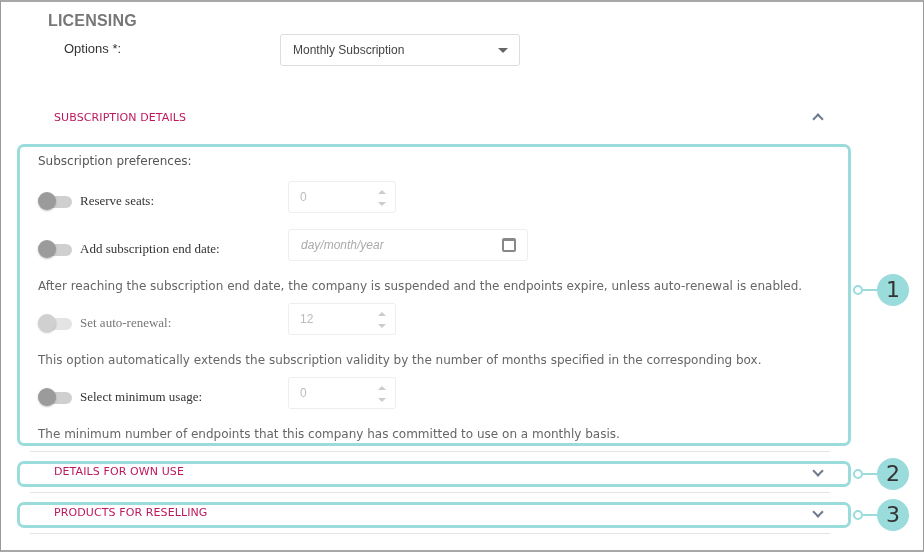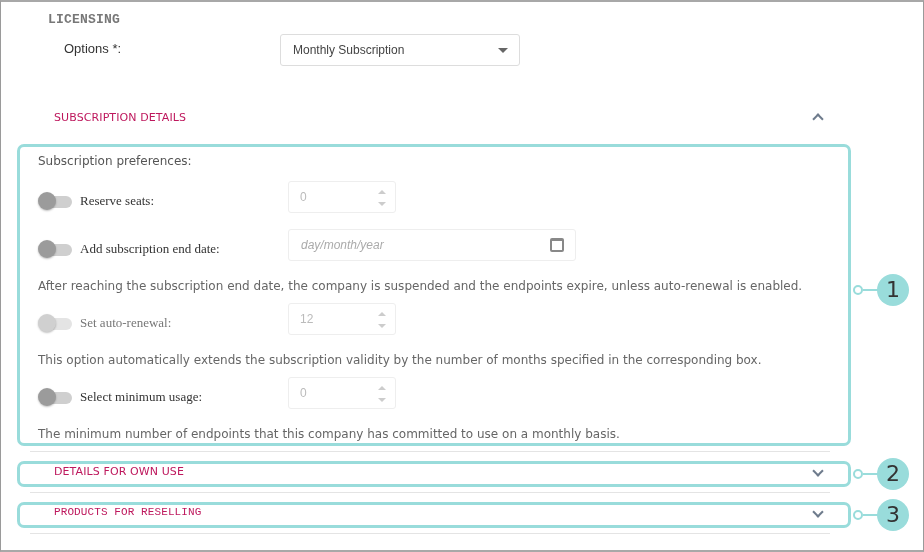--- a/index.html
+++ b/index.html
@@ -8,22 +8,22 @@
       font-family: "DejaVu Sans", sans-serif;
       color: #444;
       position: relative;
     }
     .frame {
       position: absolute; left: 0; top: 0; width: 924px; height: 552px;
       border: 1px solid #9a9a9a; border-top: 2px solid #a8a8a8; border-bottom: 2px solid #a8a8a8;
     }
     .section-label {
       position: absolute; left: 30px; top: 12px;
-      font-family: Liberation Mono, monospace;
-      font-size: 13px; font-weight: bold; color: #777; letter-spacing: 0.2px; padding-left: 18px;
+      font-family: Liberation Sans, sans-serif;
+      font-size: 16px; font-weight: bold; color: #777; letter-spacing: 0.2px; padding-left: 18px;
     }
     .options-label {
       position: absolute; left: 30px; top: 41px;
       font-family: "Liberation Sans", sans-serif;
       font-size: 13px; color: #333; margin-left: 34px;
     }
     .select {
       position: absolute; left: 280px; top: 34px; width: 240px; height: 32px;
       border: 1px solid #ddd; border-radius: 3px; background: #fff;
       font-family: "Liberation Sans", sans-serif; font-size: 12px; color: #444;
@@ -58,21 +58,21 @@
     .num-input {
       position: absolute; left: 288px; width: 108px; height: 32px;
       border: 1px solid #eee; border-radius: 3px; background: #fff;
       font-family: "Liberation Sans", sans-serif; font-size: 12px; color: #bbb;
       padding: 8px 11px;
     }
     .spin-up, .spin-down { position: absolute; right: 9px; width: 0; height: 0; border-left: 4px solid transparent; border-right: 4px solid transparent; }
     .spin-up { top: 8px; border-bottom: 4px solid #ccc; }
     .spin-down { top: 20px; border-top: 4px solid #ccc; }
     .date-input {
-      position: absolute; left: 288px; top: 229px; width: 288px; height: 32px;
+      position: absolute; left: 288px; top: 229px; width: 240px; height: 32px;
       border: 1px solid #eee; border-radius: 3px; background: #fff;
       font-family: "Liberation Sans", sans-serif; font-style: italic; font-size: 12px; color: #aaa;
       padding: 8px 12px;
     }
     .cal-icon { position: absolute; right: 11px; top: 8px; width: 14px; height: 14px; border: 2px solid #888; border-top-width: 3px; border-radius: 2px; }
     .help { position: absolute; left: 38px; font-size: 12px; color: #666; }
     .callout-line { position: absolute; height: 2px; background: #99dcdb; }
     .callout-dot { position: absolute; width: 10px; height: 10px; border-radius: 50%; border: 2px solid #99dcdb; background: #fff; }
     .callout-num {
       position: absolute; width: 32px; height: 32px; border-radius: 50%; background: #99dcdb;
@@ -148,21 +148,21 @@
 <div class="help" style="top:427px;">The minimum number of endpoints that this company has committed to use on a monthly basis.</div>
 
 <div class="divider" style="top:451px;"></div>
 
 <div class="highlight" style="left:17px; top:461px; width:834px; height:26px;"></div>
 <div class="panel-header" style="top:465px;">DETAILS FOR OWN USE</div>
 <span class="chev down" style="left:814px; top:467px;"></span>
 <div class="divider" style="top:492px;"></div>
 
 <div class="highlight" style="left:17px; top:502px; width:834px; height:26px;"></div>
-<div class="panel-header" style="top:506px;font-family:Liberation Mono, monospace;">PRODUCTS FOR RESELLING</div>
+<div class="panel-header" style="top:506px;">PRODUCTS FOR RESELLING</div>
 <span class="chev down" style="left:814px; top:508px;"></span>
 <div class="divider" style="top:533px;"></div>
 
 <span class="callout-dot" style="left:853px; top:285px;"></span>
 <span class="callout-line" style="left:863px; top:289px; width:16px;"></span>
 <span class="callout-num" style="left:877px; top:274px;">1</span>
 
 <span class="callout-dot" style="left:853px; top:469px;"></span>
 <span class="callout-line" style="left:863px; top:473px; width:16px;"></span>
 <span class="callout-num" style="left:877px; top:458px;">2</span>

